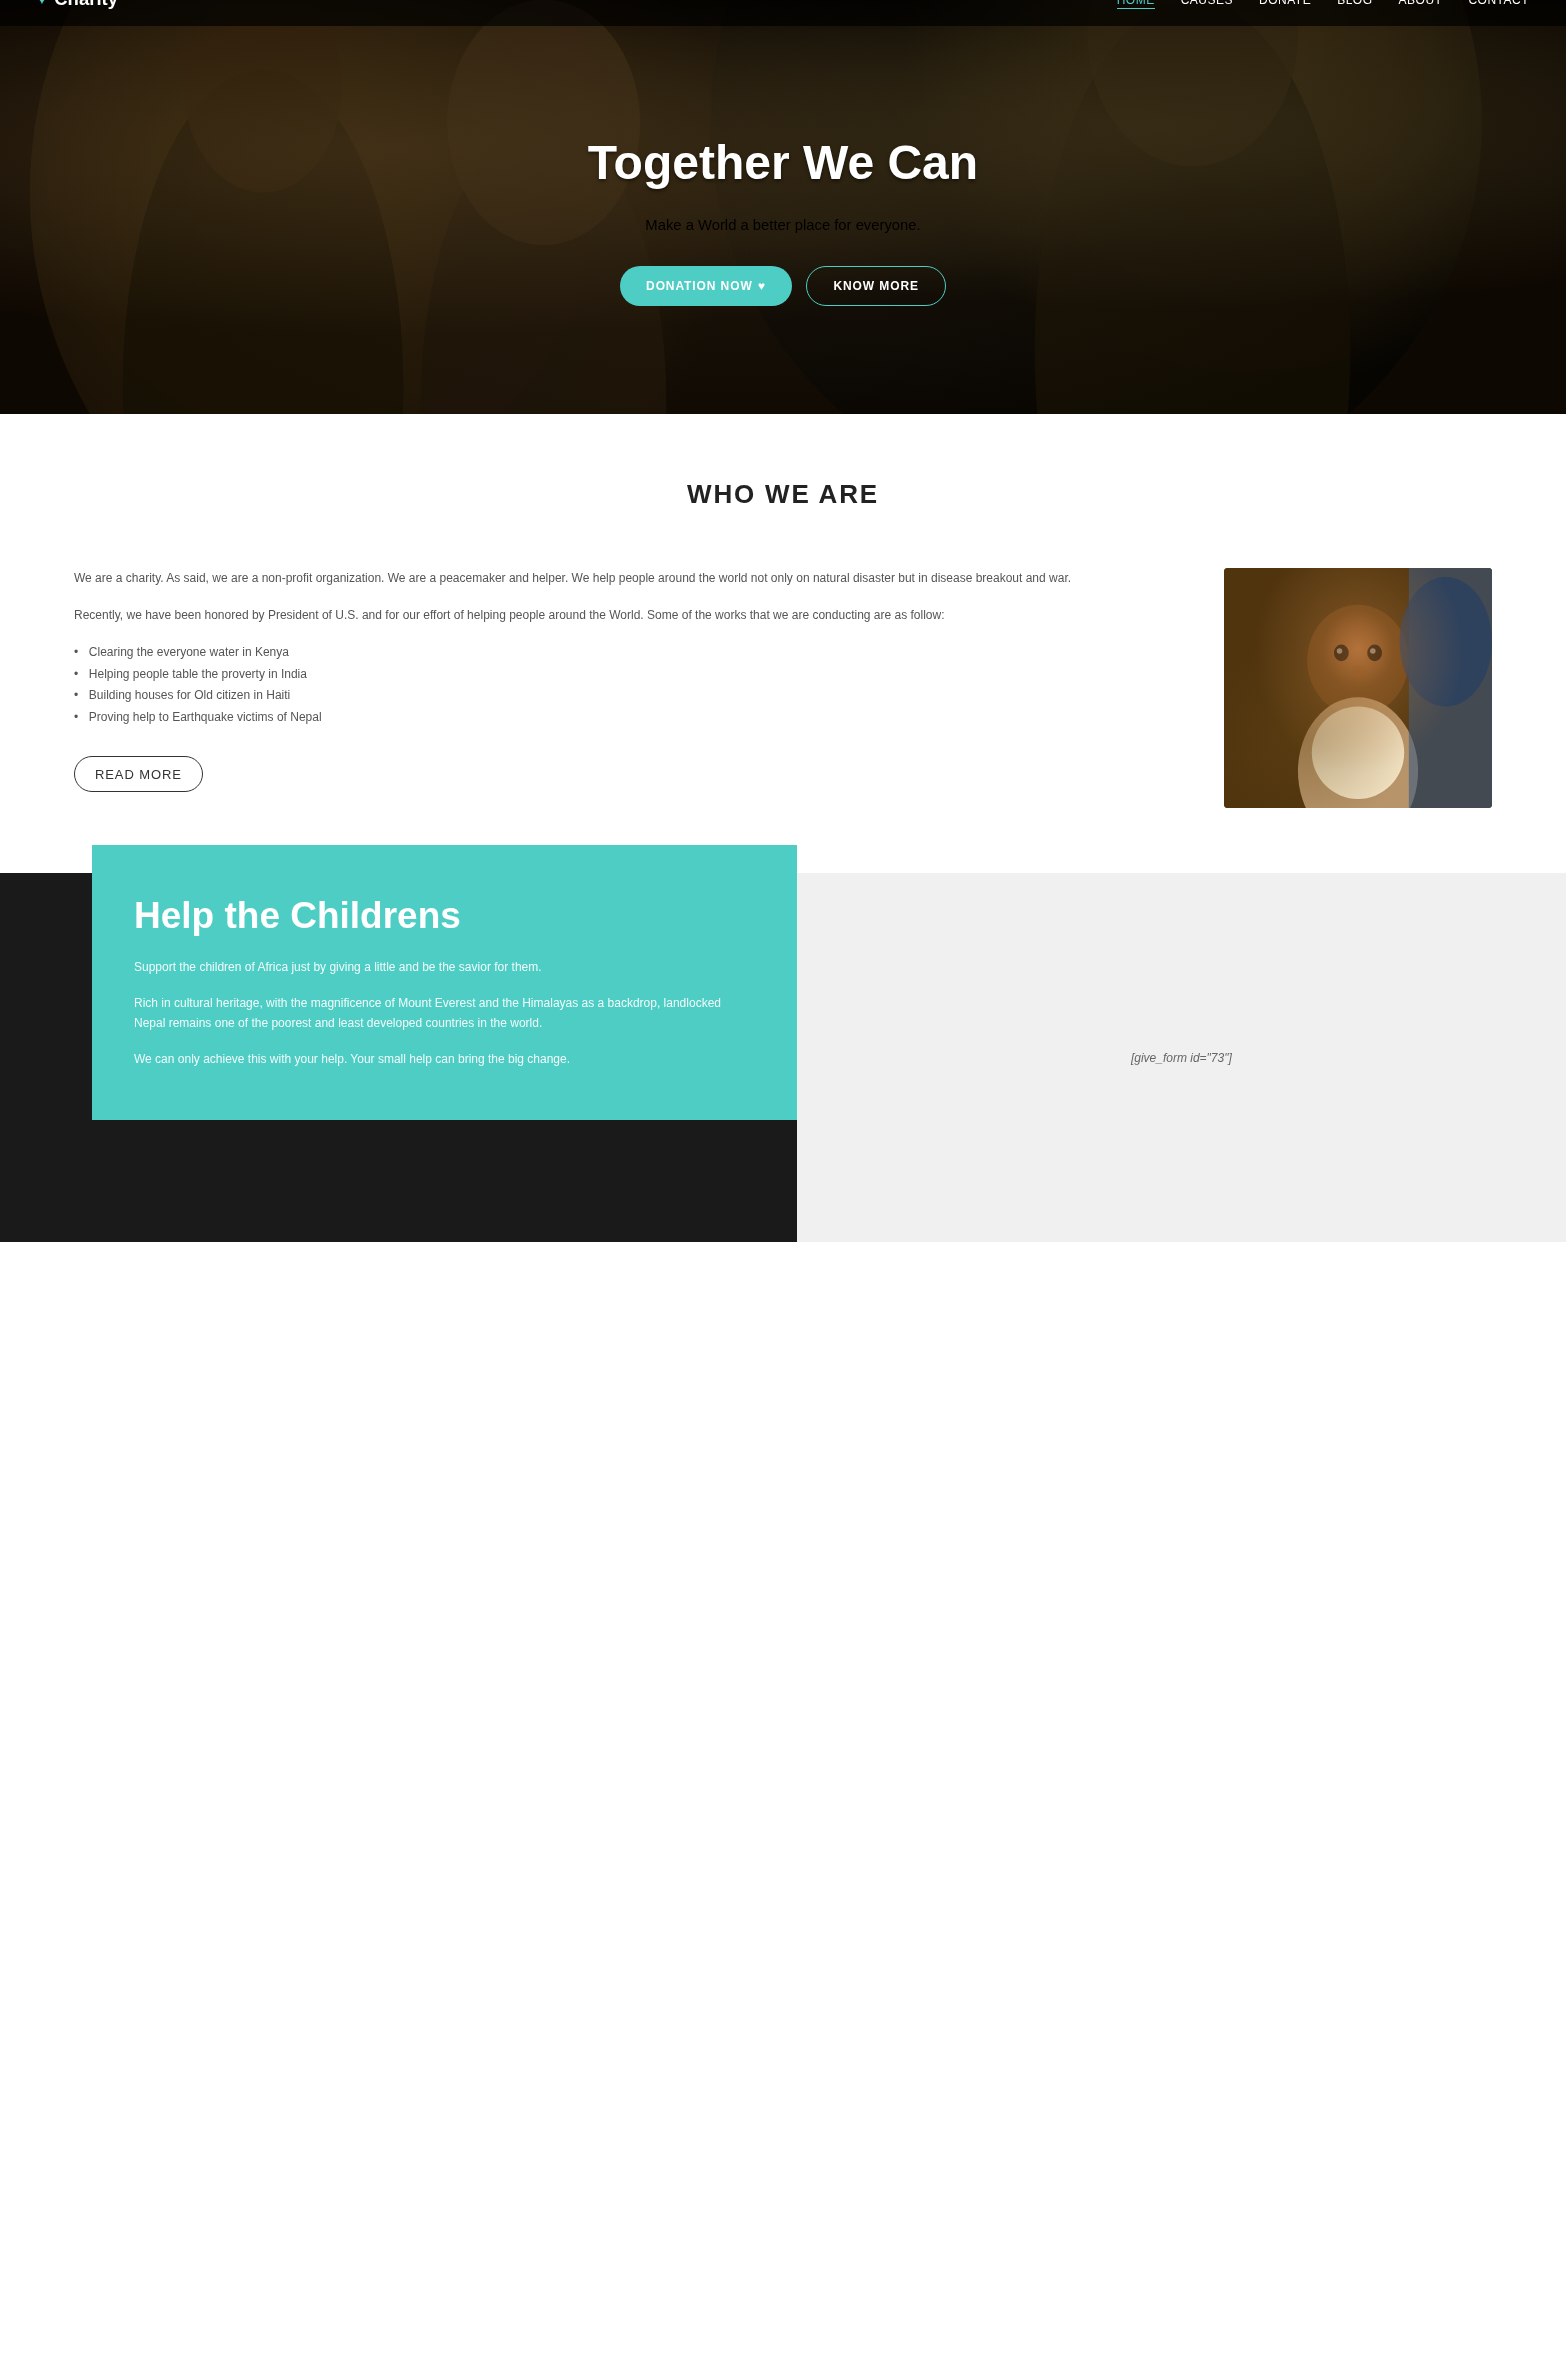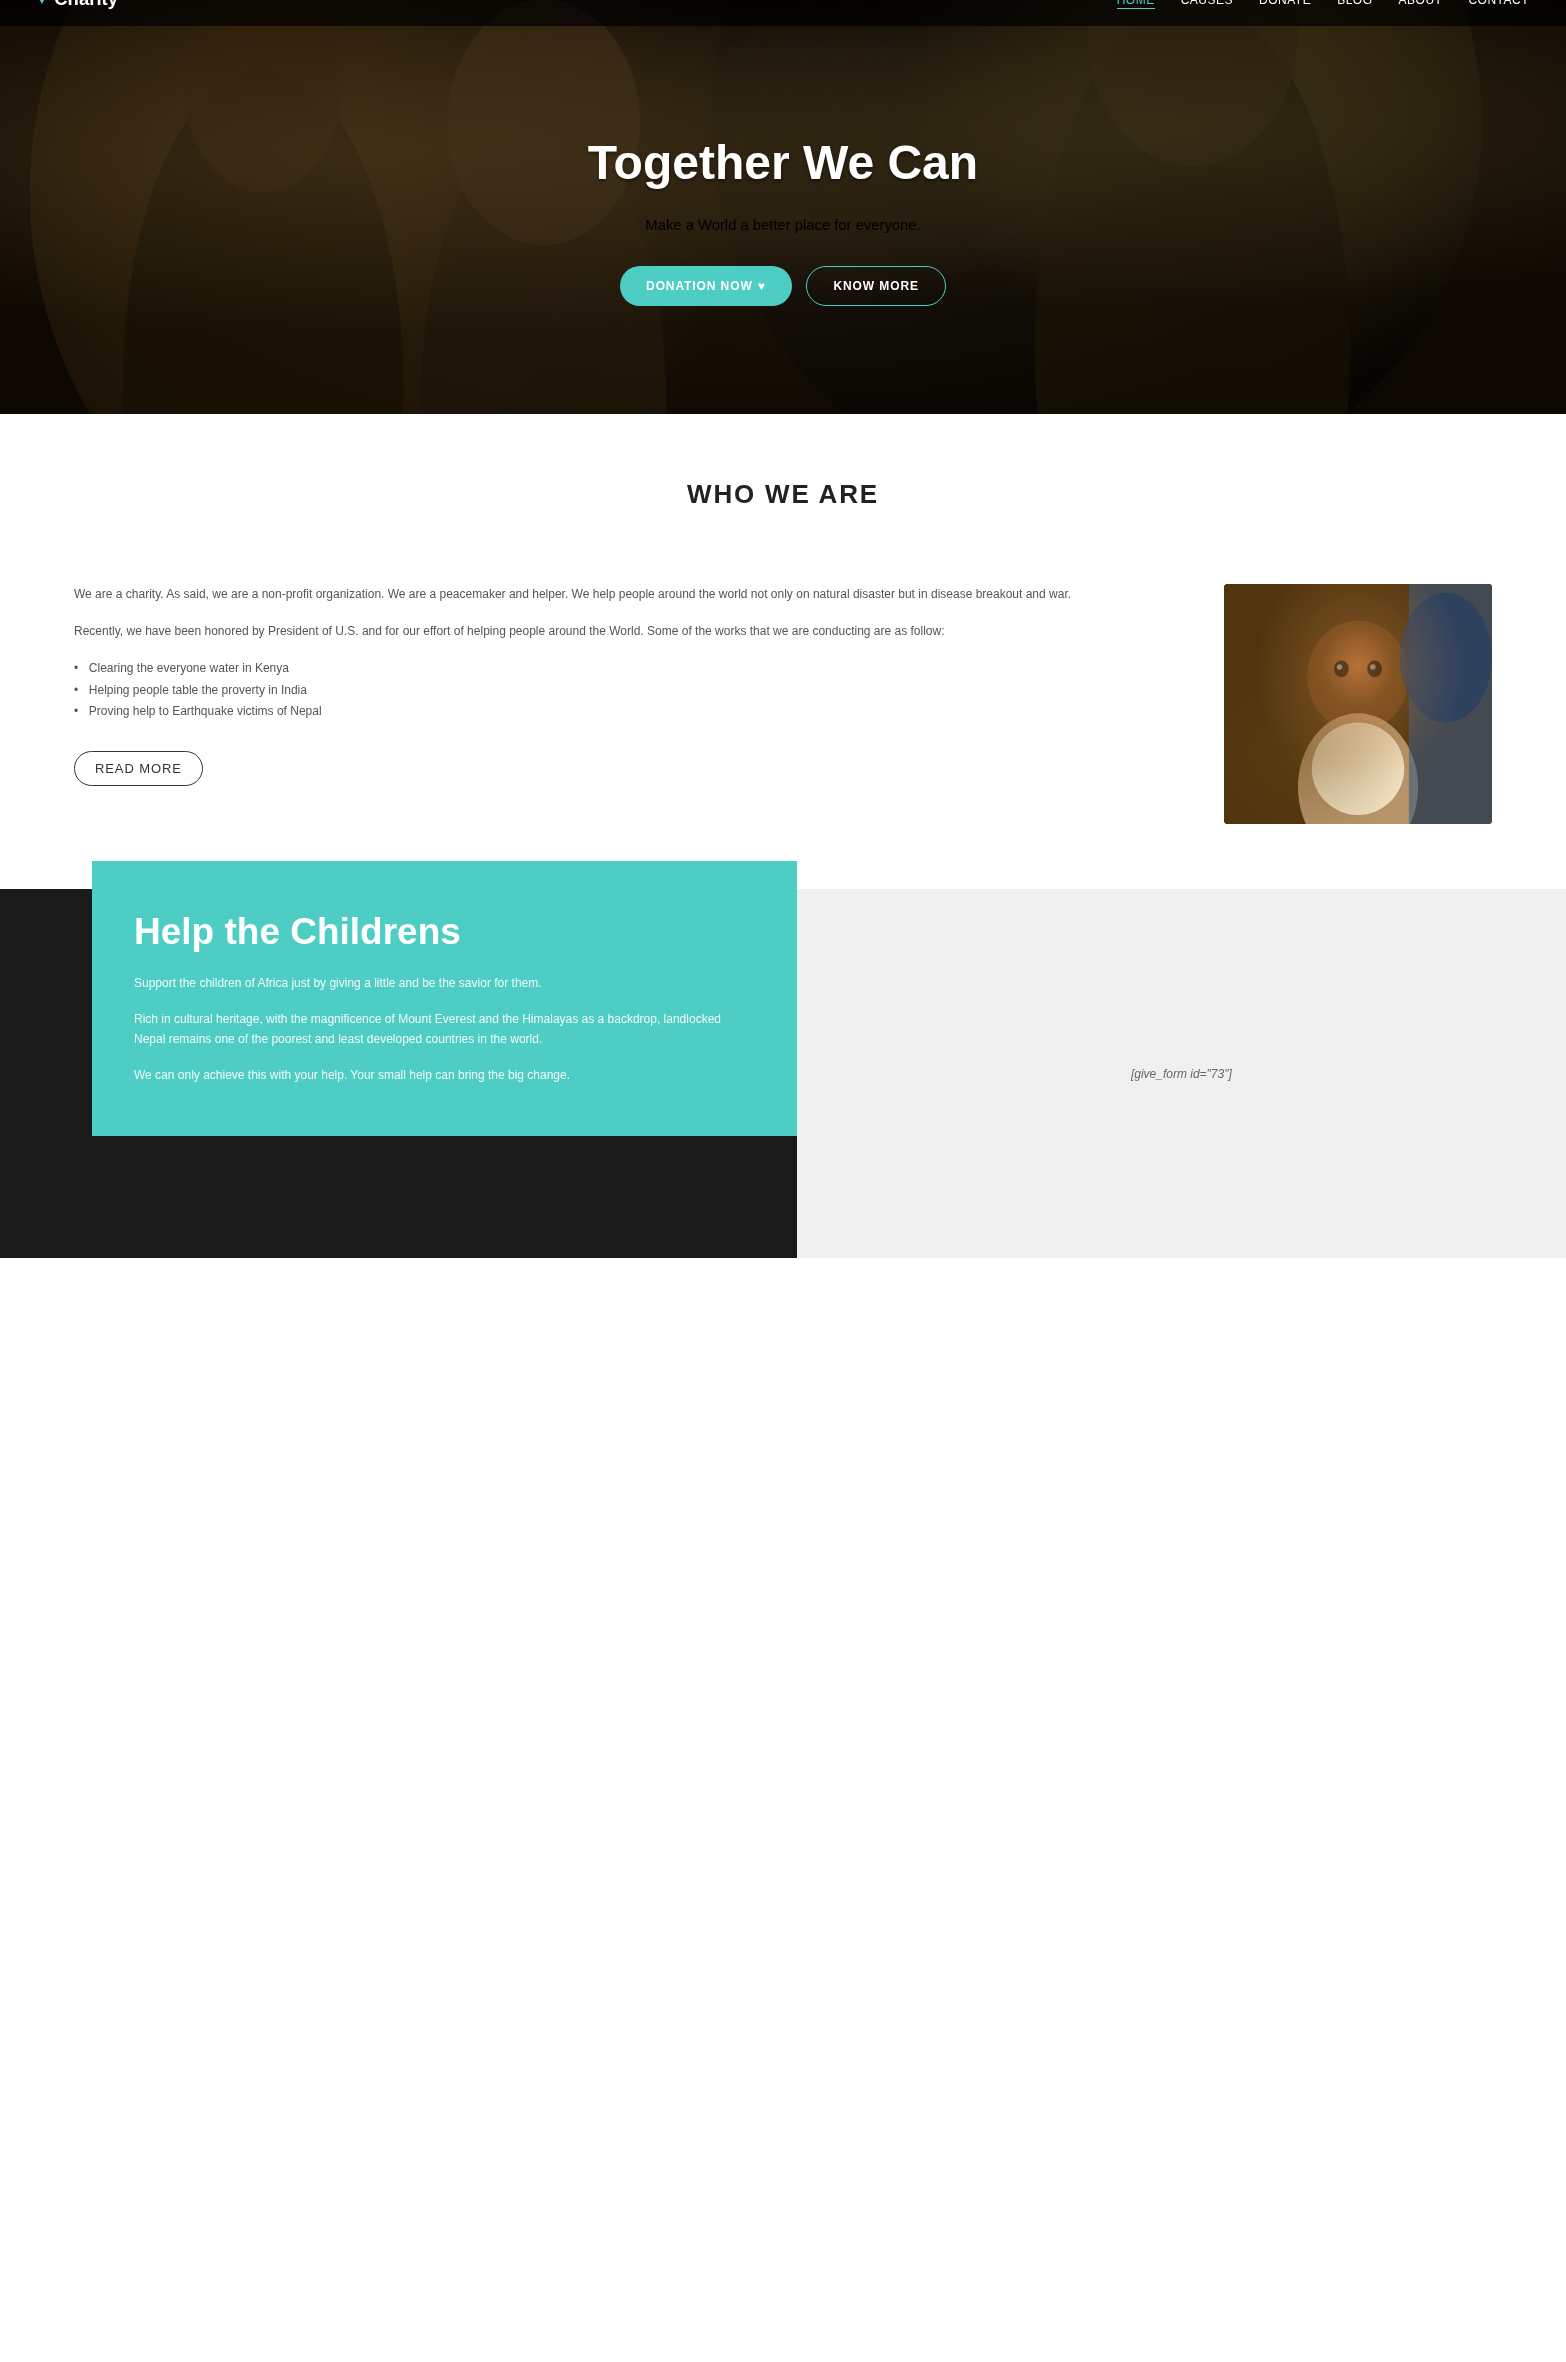--- a/index.html
+++ b/index.html
@@ -162,21 +162,21 @@
     
     .who-section {
       padding: 65px 74px;
       background: #fff;
     }
     .section-title {
       text-align: center;
       font-size: 26px;
       font-weight: 900;
       letter-spacing: 1.8px;
-      margin-bottom: 74px;
+      margin-bottom: 58px;
       color: #222;
     }
     .who-content {
       display: flex;
       gap: 55px;
       align-items: flex-start;
     }
     .who-text {
       flex: 1;
     }
@@ -351,20 +351,21 @@
 
 <div class="who-section">
   <h2 class="section-title">WHO WE ARE</h2>
   <div class="who-content">
     <div class="who-text">
       <p>We are a charity. As said, we are a non-profit organization. We are a peacemaker and helper. We help people around the world not only on natural disaster but in disease breakout and war.</p>
       <p>Recently, we have been honored by President of U.S. and for our effort of helping people around the World. Some of the works that we are conducting are as follow:</p>
       <ul>
         <li>Clearing the everyone water in Kenya</li>
         <li>Helping people table the proverty in India</li>
+        <li>Building houses for Old citizen in Haiti</li>
         <li>Proving help to Earthquake victims of Nepal</li>
       </ul>
       <button class="btn-read-more">
         <span>READ MORE</span>
       </button>
     </div>
     <div class="who-image">
       <div class="who-image-placeholder">
         <svg width="100%" height="100%" viewBox="0 0 290 260" preserveAspectRatio="xMidYMid slice" xmlns="http://www.w3.org/2000/svg">
           <rect width="290" height="260" fill="#5a3a10"></rect>

